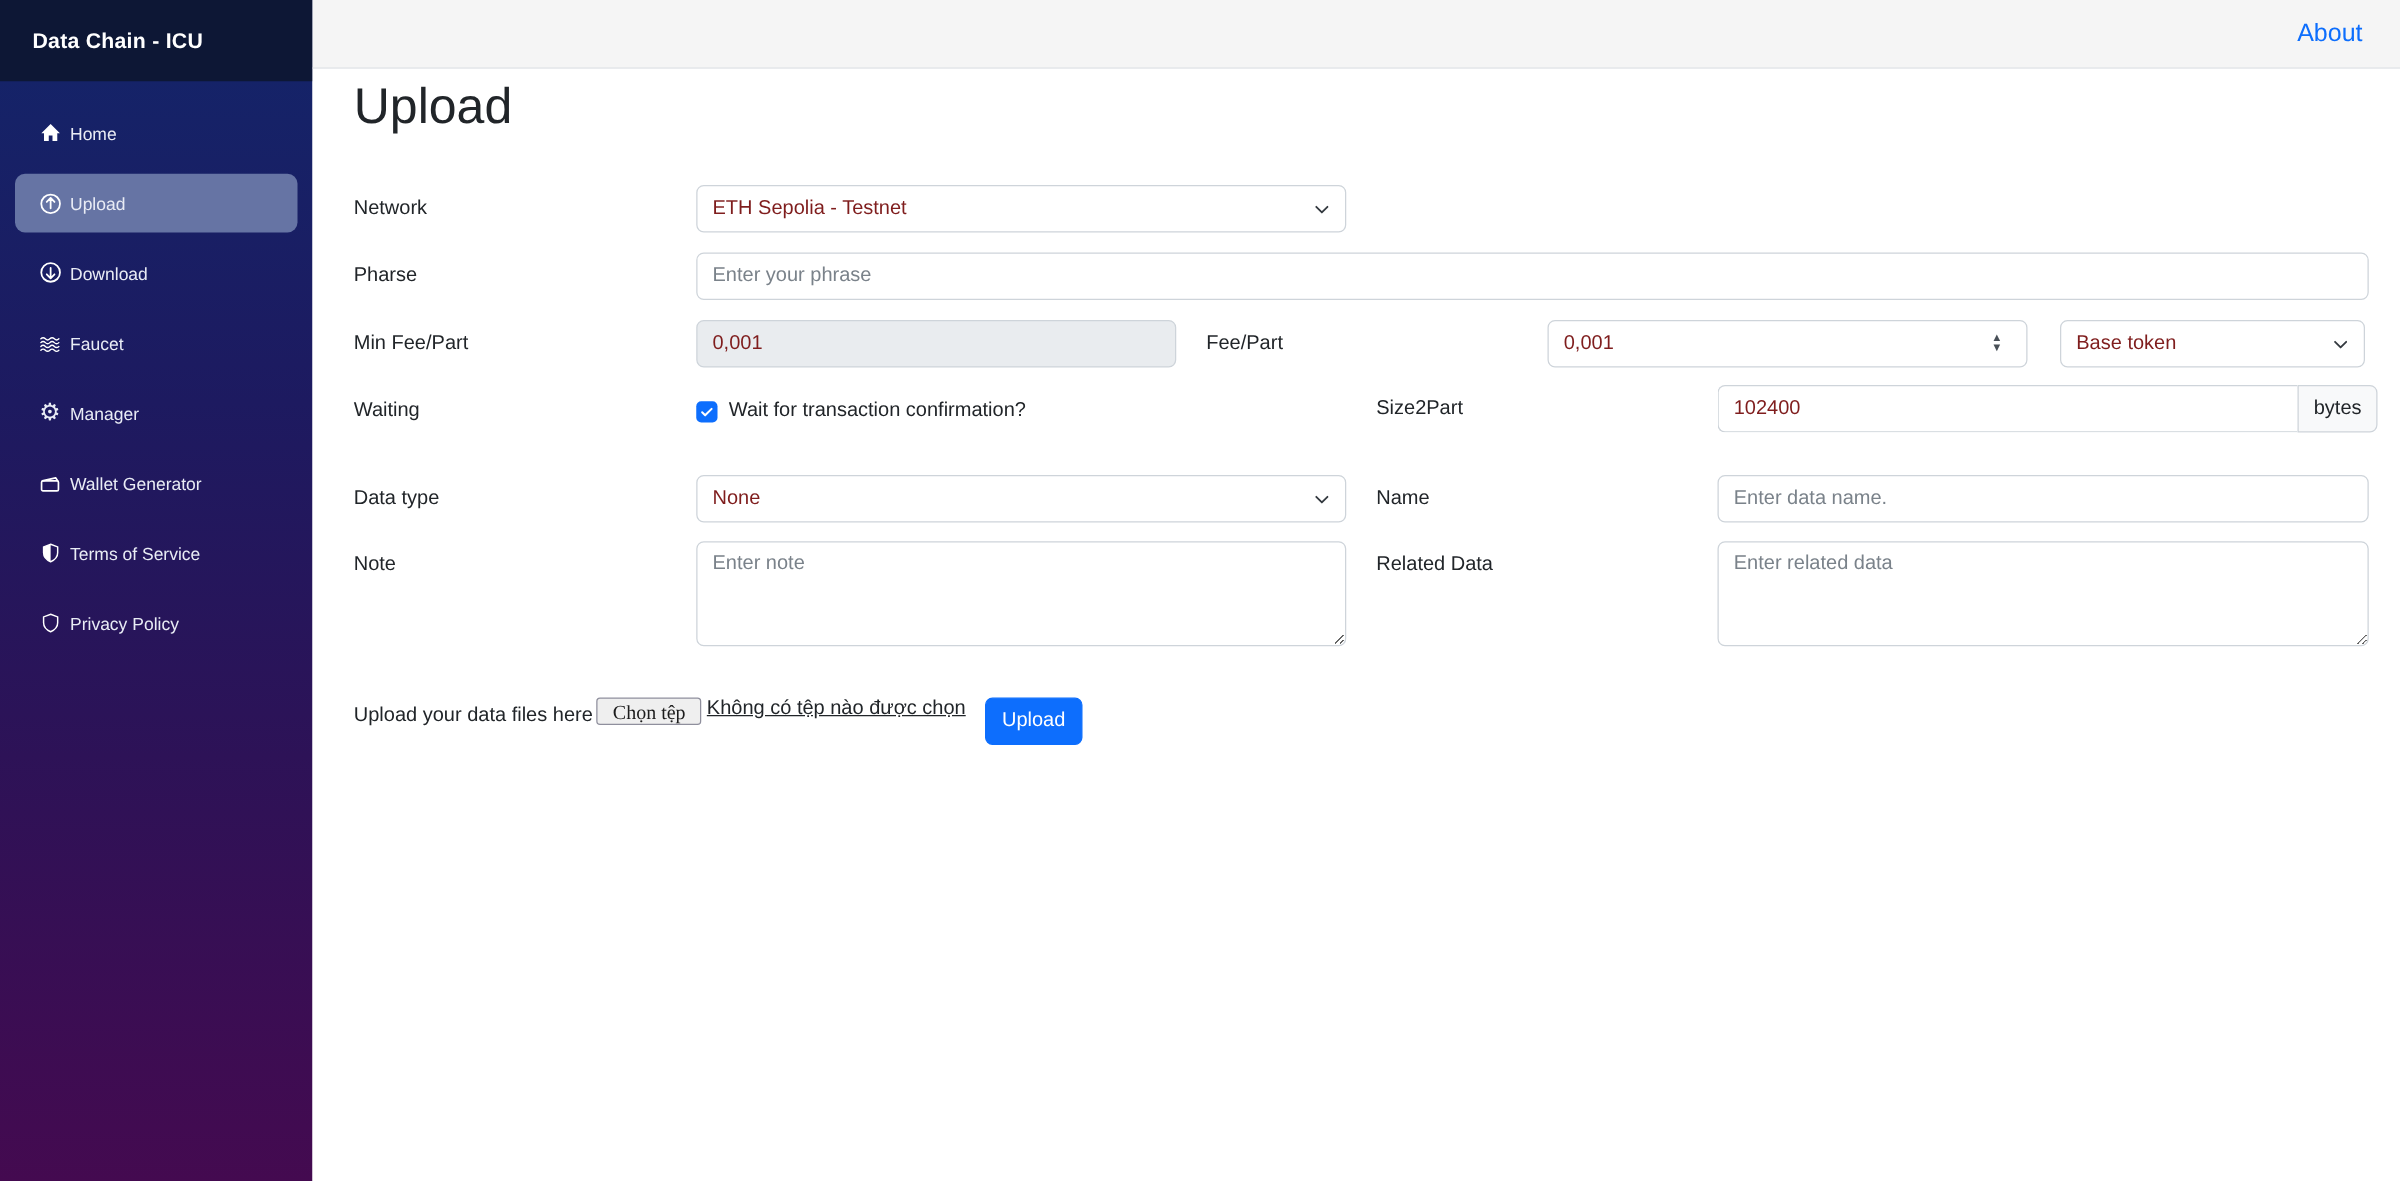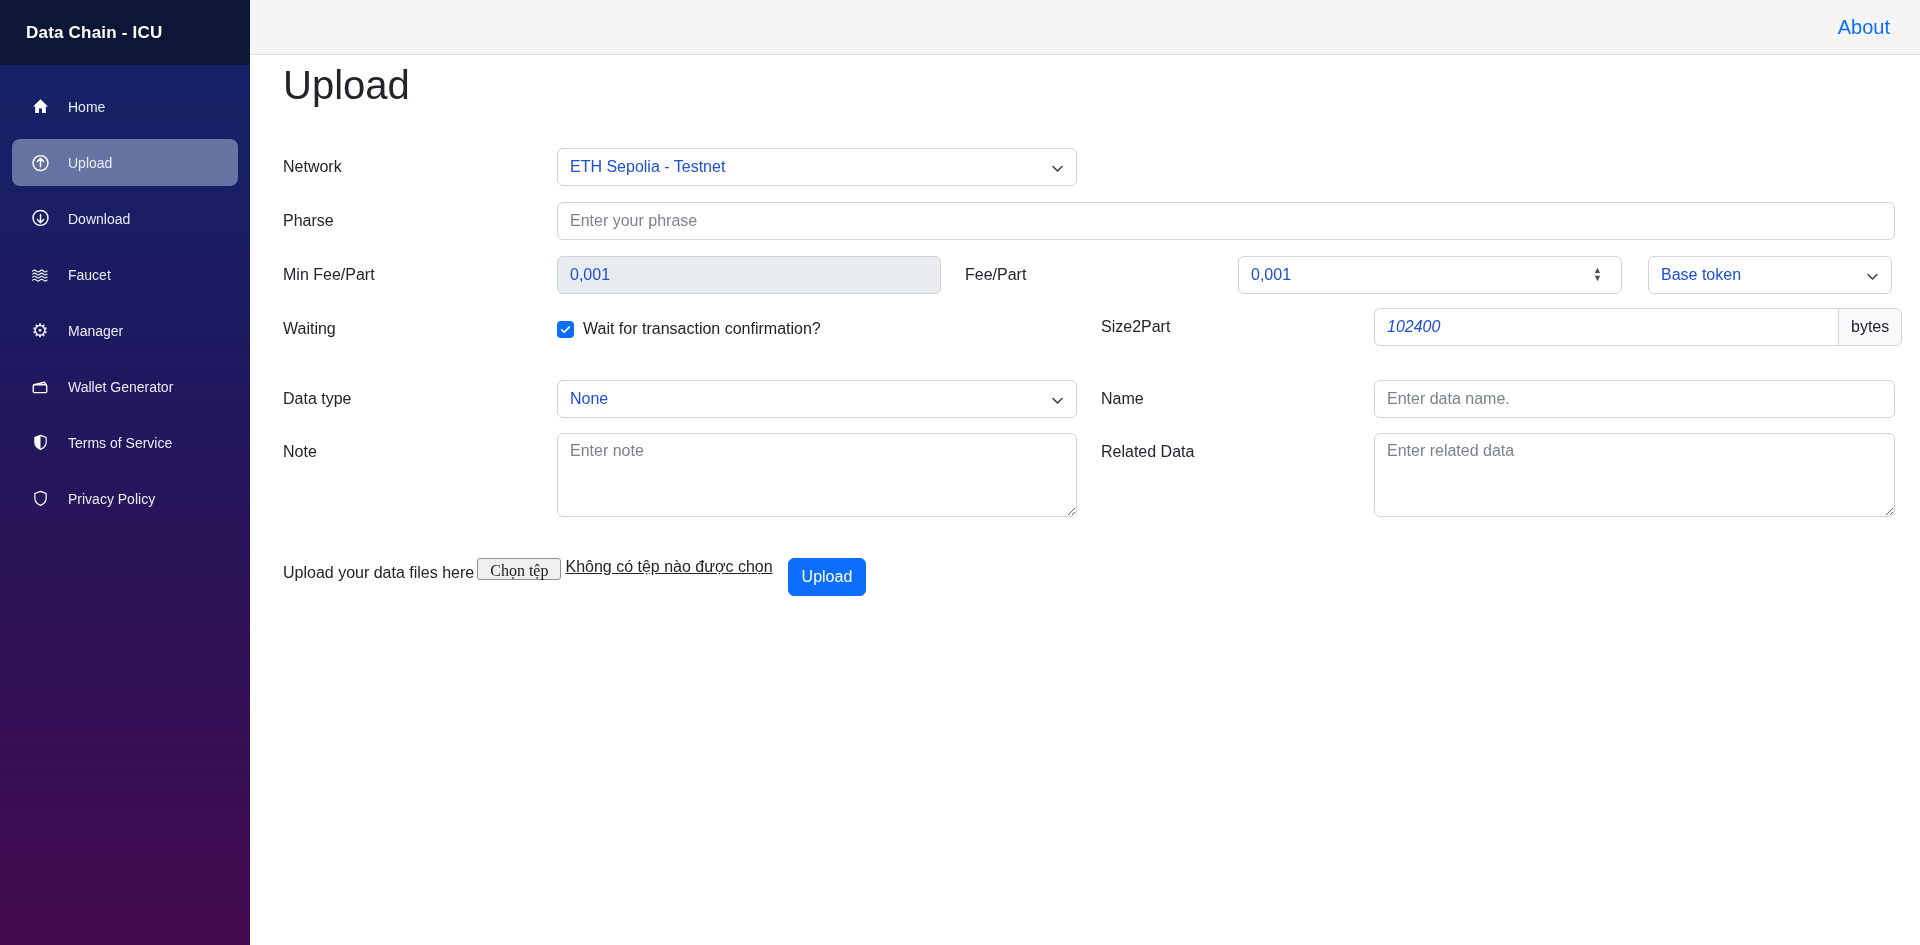--- a/index.html
+++ b/index.html
@@ -5,56 +5,56 @@
   * { margin:0; padding:0; box-sizing:border-box; }
   html,body { width:1920px; height:945px; overflow:hidden; }
   body { font-family:"Liberation Sans", sans-serif; font-size:16px; color:#212529; background:#ffffff; }
 
   
   .sidebar { position:absolute; left:0; top:0; width:250px; height:945px;
     background:linear-gradient(180deg,#13256a 0%,#1d1a60 34%,#2d1257 64%,#440a50 100%); }
   .logo { height:65px; background:#0d1735; display:flex; align-items:center; padding-left:26px;
     color:#ffffff; font-weight:bold; font-size:17px; letter-spacing:.2px; }
   .nav { padding-top:18px; }
-  .nav-item { position:relative; display:flex; align-items:center; gap:18px; height:47px;
+  .nav-item { position:relative; display:flex; align-items:center; gap:6px; height:47px;
     margin:0 12px 9px 12px; padding-left:18px; border-radius:8px; color:#e9ecf5; font-size:14px;
     cursor:pointer;text-align:center; }
   .nav-item.active { background:#6674a4; }
   .nav-item .ni { width:20px; height:20px; display:flex; align-items:center; justify-content:center; flex:0 0 20px; }
   .nav-item svg { display:block; }
   .gear-glyph { font-size:19px; line-height:1; color:#e9ecf5; }
 
   
   .topbar { position:absolute; left:250px; top:0; width:1670px; height:55px; background:#f5f5f5;
     border-bottom:1px solid #dcdfe4; }
   .about-link { position:absolute; right:30px; top:16px; color:#0d6efd; font-size:20px;
     text-decoration:none; cursor:pointer; }
 
   
   .main { position:absolute; left:250px; top:55px; width:1670px; height:890px; background:#ffffff; }
   .page-title { position:absolute; left:33px; top:8px; font-size:40px; font-weight:500; color:#212529; }
 
   .flabel { position:absolute; font-size:16px; color:#212529; line-height:38px; white-space:nowrap; }
 
   .ctl { position:absolute; height:38px; border:1px solid #ced4da; border-radius:6px;
-    background:#fff; font-size:16px; color:#1d4ed8; padding:6px 12px;
+    background:#fff; font-size:16px; color:#7f1d1d; padding:6px 12px;
     font-family:"Liberation Sans", sans-serif; }
   input.ctl::placeholder, textarea.ctl::placeholder { color:#7a828a; opacity:1; }
   .ctl.disabled { background:#e9ecef; }
 
   .selectbox { display:flex; align-items:center; cursor:pointer; padding-right:34px; }
   .selectbox .chev { position:absolute; right:12px; top:12px; }
 
   .spinner { position:absolute; display:flex; flex-direction:column; align-items:center;
     line-height:0; color:#495057; }
   .spinner span { font-size:9px; line-height:8px; }
 
   .igroup-text { position:absolute; height:38px; border:1px solid #ced4da; border-left:1px solid #ced4da;
     background:#f8f9fa; border-radius:0 6px 6px 0; padding:6px 12px; font-size:16px; line-height:24px; }
-  .igroup-input { border-radius:6px 0 0 6px; border-right:none;font-style:italic; }
+  .igroup-input { border-radius:6px 0 0 6px; border-right:none; }
 
   .checkrow { position:absolute; display:flex; align-items:center; gap:9px; }
   .checkbox { width:17px; height:17px; background:#0d6efd; border-radius:4px; display:flex;
     align-items:center; justify-content:center; cursor:pointer; flex:0 0 17px; }
 
   textarea.ctl { resize:both; height:84px; line-height:22px; }
 
   .filerow { position:absolute; left:33px; top:503px; display:flex; align-items:flex-start; }
   .file-label { font-size:16px; line-height:30px; }
   .file-btn { margin-left:3px; height:22px; padding:3px 12px; background:#efefef;

